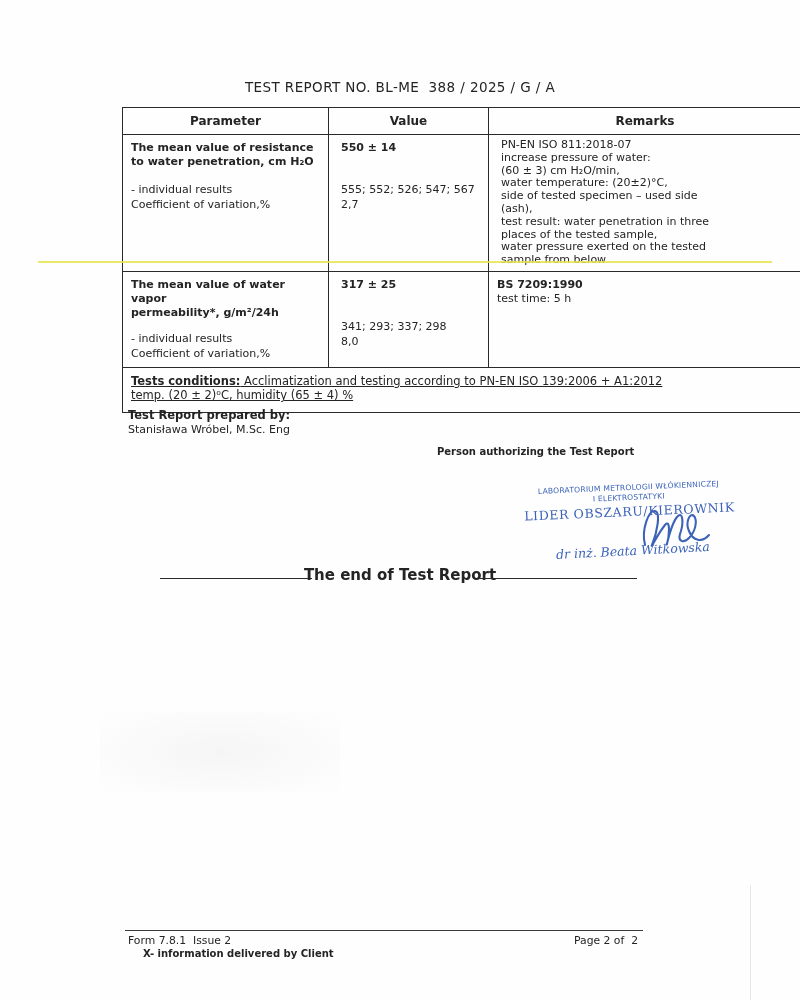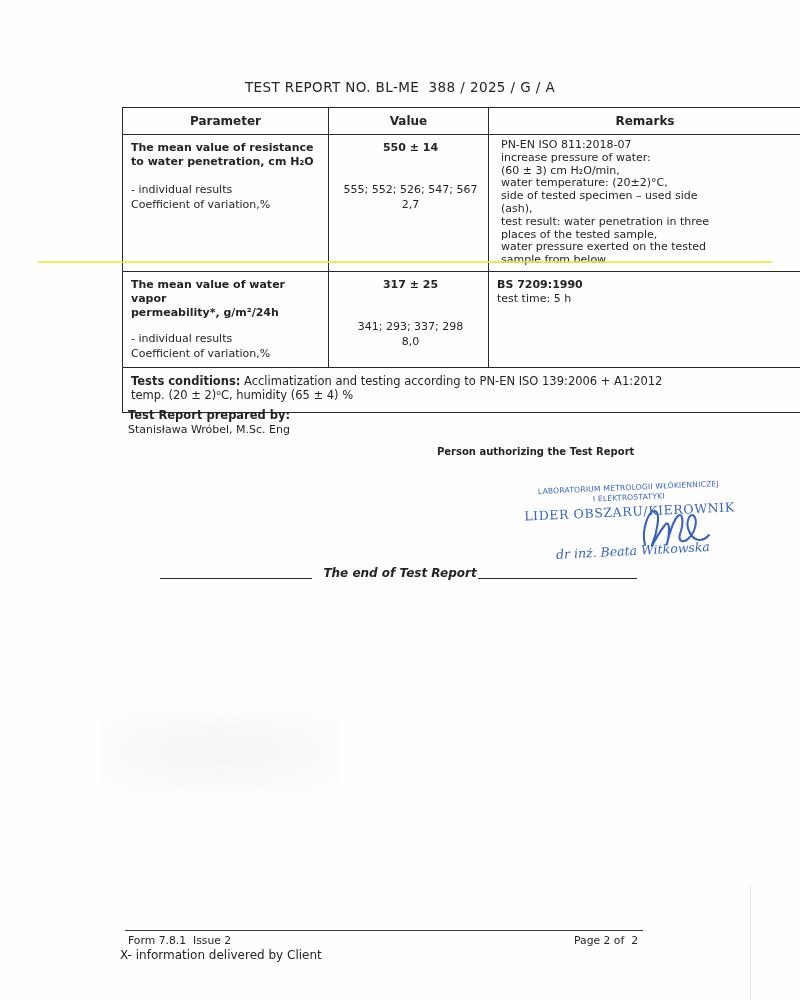--- a/index.html
+++ b/index.html
@@ -31,28 +31,28 @@
     left: 122px; top: 107px;
     width: 680px;
     border: 1.6px solid #2a2a2a;
     box-sizing: border-box;
     background: #fefefe;
   }
   .t-row { display: flex; border-top: 1.6px solid #2a2a2a; }
   .t-row:first-child { border-top: none; }
   .cell { box-sizing: border-box; padding: 6px 8px; font-size: 11px; line-height: 14px; }
   .c-param { width: 205px; }
-  .c-value { width: 160px; border-left: 1.6px solid #2a2a2a; text-align: center; padding-left: 12px; }
+  .c-value { width: 160px; border-left: 1.6px solid #2a2a2a; text-align: left; padding-left: 12px; }
   .c-remarks { flex: 1; border-left: 1.6px solid #2a2a2a; }
   .h { font-weight: bold; font-size: 12px; text-align: center; padding: 6px 4px; }
   .cell-top { min-height: 30px; line-height: 14px; }
   .cell-mid { margin-top: 11px; line-height: 15px; }
   .cell-bot { line-height: 15px; }
   .remarks { font-size: 11px; line-height: 12.8px; padding: 4px 12px; }
-  .conditions { width: 100%; font-size: 11.5px; line-height: 14.5px; min-height: 44px; }
+  .conditions { width: 100%; font-size: 11.5px; line-height: 14.5px; min-height: 44px; text-decoration: underline; }
 
   .highlight-line {
     position: absolute;
     left: 38px; top: 261px; width: 734px; height: 2px;
     background: #e9e54d;
     opacity: 0.85;
   }
 
   .prepared { position: absolute; left: 128px; top: 408px; font-size: 11.5px; line-height: 14px; }
   .prepared .name { font-size: 11px; margin-top: 1px; }
@@ -82,38 +82,38 @@
     position: absolute; left: 556px; top: 543px;
     font-family: "DejaVu Serif", serif;
     font-style: italic;
     font-size: 12.5px;
     color: #3c63b8;
     transform: rotate(-3deg);
   }
 
   .end-text {
     position: absolute; left: 0; top: 566px; width: 800px;
-    text-align: center; font-weight: bold; font-size: 12px; font-style: italic;
+    text-align: center; font-weight: bold; font-size: 15px;
   }
   .end-line { position: absolute; top: 578px; border-top: 1.6px solid #2a2a2a; }
   .end-line.left { left: 160px; width: 152px; }
   .end-line.right { left: 478px; width: 159px; }
 
   .smudge {
     position: absolute; left: 100px; top: 712px; width: 240px; height: 80px;
     background: radial-gradient(ellipse at center, rgba(170,170,175,0.10), rgba(255,255,255,0));
   }
   .page-edge {
     position: absolute; left: 750px; top: 885px; width: 1px; height: 115px;
     background: rgba(90,90,95,0.14);
   }
 
   .footer-rule { position: absolute; left: 125px; top: 930px; width: 518px; border-top: 1.6px solid #3a3a3a; }
   .footer-form { position: absolute; left: 128px; top: 934px; font-size: 10.8px; }
-  .footer-note { position: absolute; left: 120px; top: 948px; font-size: 12px; }
+  .footer-note { position: absolute; left: 143px; top: 948px; font-size: 10px; font-weight: bold; }
   .footer-page { position: absolute; left: 574px; top: 934px; font-size: 10.8px; }
 </style>
 </head>
 <body>
 
 <div class="page">
 
   <div class="title prewrap">TEST REPORT NO. BL-ME  388 / 2025 / G / A</div>
 
   <div class="report-table">

